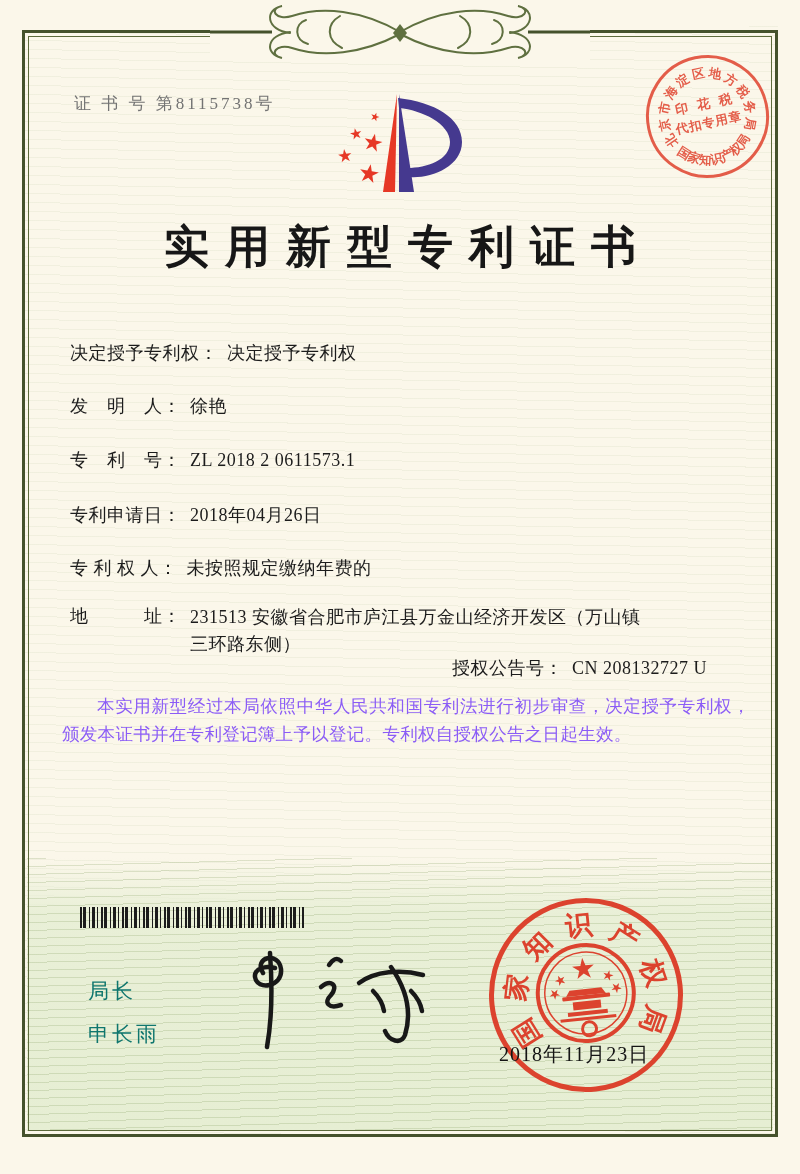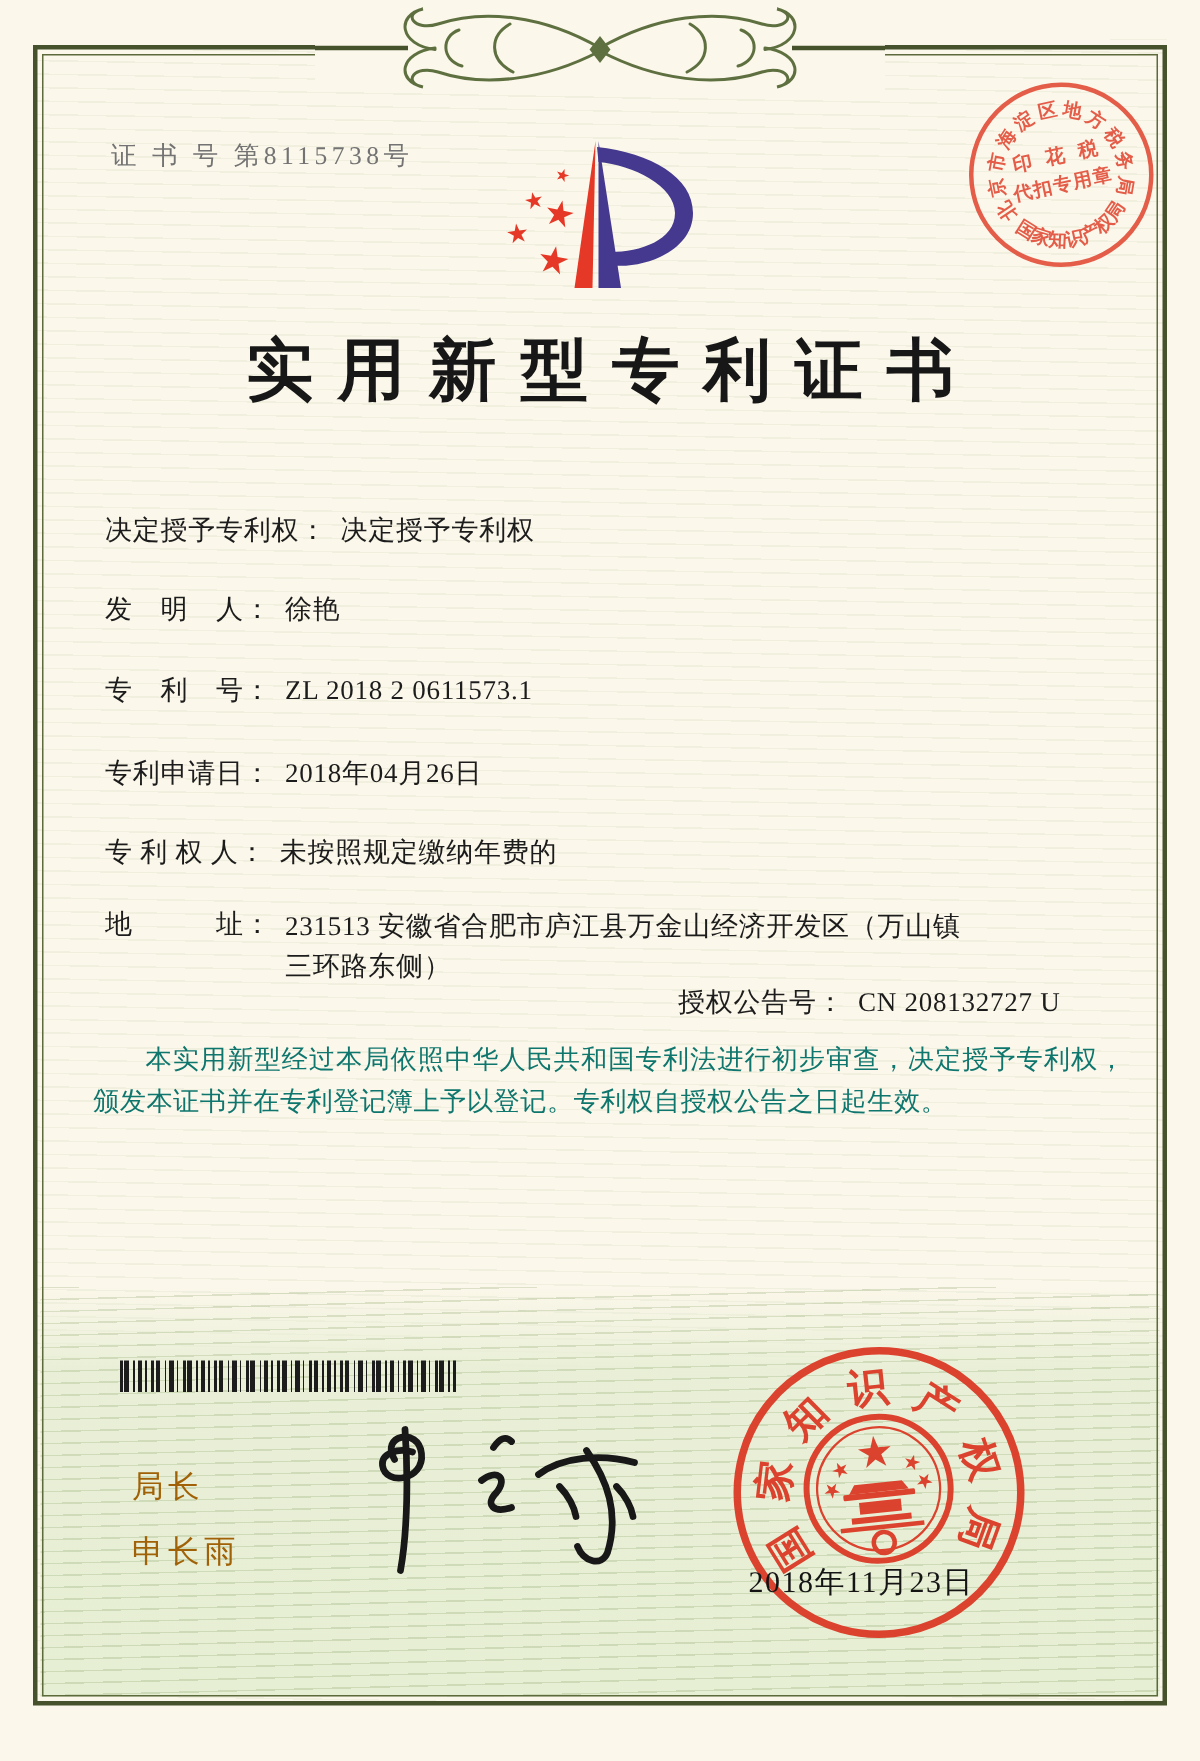--- a/index.html
+++ b/index.html
@@ -33,26 +33,26 @@
     font-size:45px;font-weight:bold;letter-spacing:16px;text-indent:16px;color:#171717;}
   
   .field{position:absolute;left:70px;font-size:18px;letter-spacing:.5px;color:#1c1c1c;white-space:nowrap;}
   .field .fvalue{margin-left:9px;}
   .field.addr .fvalue{display:inline-block;white-space:pre-line;vertical-align:top;line-height:27px;}
   .f1{top:341px}.f2{top:394px}.f3{top:448px}.f4{top:503px}.f5{top:556px}.f6{top:604px}
   .g1{top:656px;left:64px}.g2{top:656px;left:452px}
   
   .body-text{position:absolute;left:62px;width:688px;top:692px;}
   .body-text p{margin:0;text-indent:2em;font-size:17.5px;line-height:28.4px;
-    text-align:justify;letter-spacing:.3px;color:#0f766e;}
+    text-align:justify;letter-spacing:.3px;color:#8b5cf6;}
   
   .barcode{position:absolute;left:80px;top:907px;width:224px;height:21px;
     background:repeating-linear-gradient(90deg,#1c1c1c 0 2px,transparent 2px 3px,#1c1c1c 3px 6px,transparent 6px 9px,#1c1c1c 9px 10px,transparent 10px 12px,#1c1c1c 12px 15px,transparent 15px 17px,#1c1c1c 17px 18px,transparent 18px 21px);}
   .signer{position:absolute;left:88px;font-family:Liberation Sans, sans-serif;
-    font-size:21px;letter-spacing:3px;color:#a16207;text-align:center;}
+    font-size:21px;letter-spacing:3px;color:#0f766e;text-align:center;}
   .s1{top:977px}.s2{top:1020px}
   .signature{position:absolute;left:233px;top:947px;width:205px;height:108px;}
   
   .ring-char{position:absolute;left:50%;top:50%;width:1em;height:1em;line-height:1;
     text-align:center;margin:-0.5em 0 0 -0.5em;transform-origin:50% 50%;}
   .seal-tax{position:absolute;left:646px;top:55px;width:117px;height:117px;border:3.5px solid #e2503c;
     border-radius:50%;transform:rotate(-12deg);color:#e2503c;opacity:.92;}
   .seal-tax .ring{position:absolute;inset:0;font-size:12.5px;font-weight:bold;}
   .seal-tax .c1{position:absolute;left:0;right:0;top:37px;text-align:center;font-size:13px;font-weight:bold;letter-spacing:3px;}
   .seal-tax .c2{position:absolute;left:0;right:0;top:57px;text-align:center;font-size:12.5px;font-weight:bold;letter-spacing:1px;}

